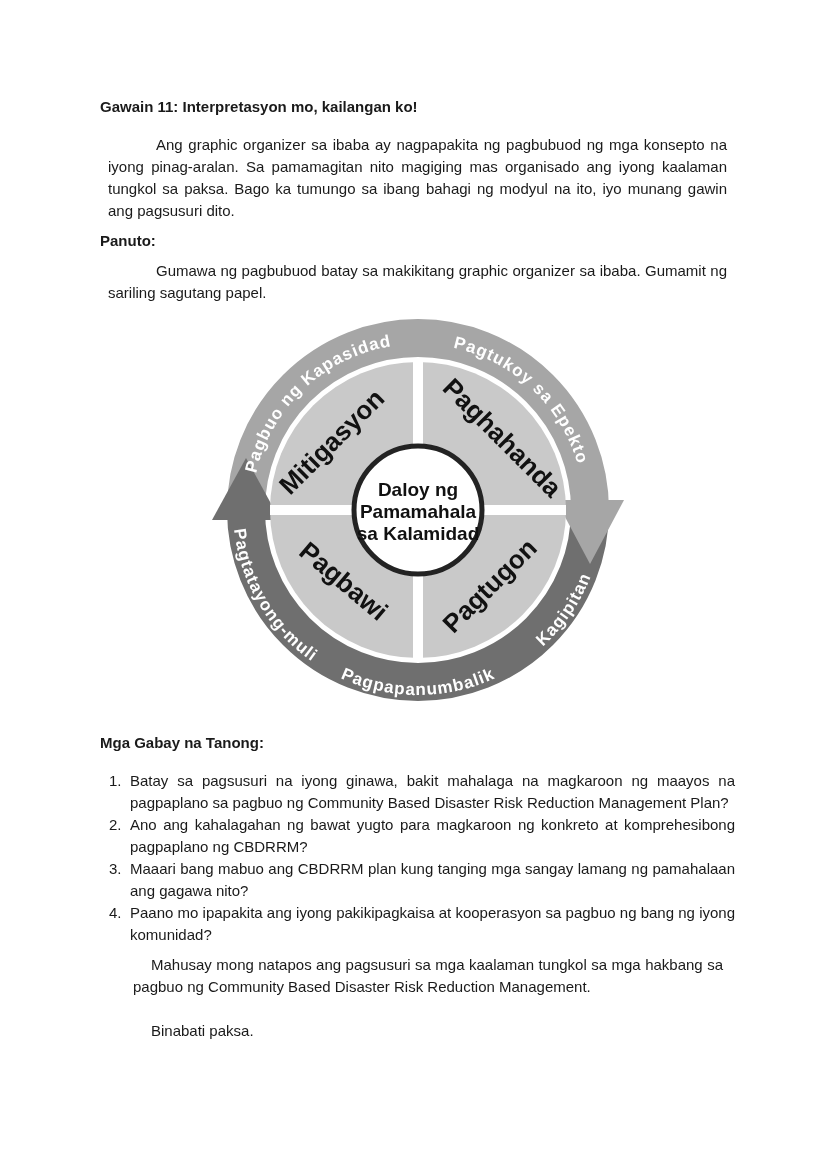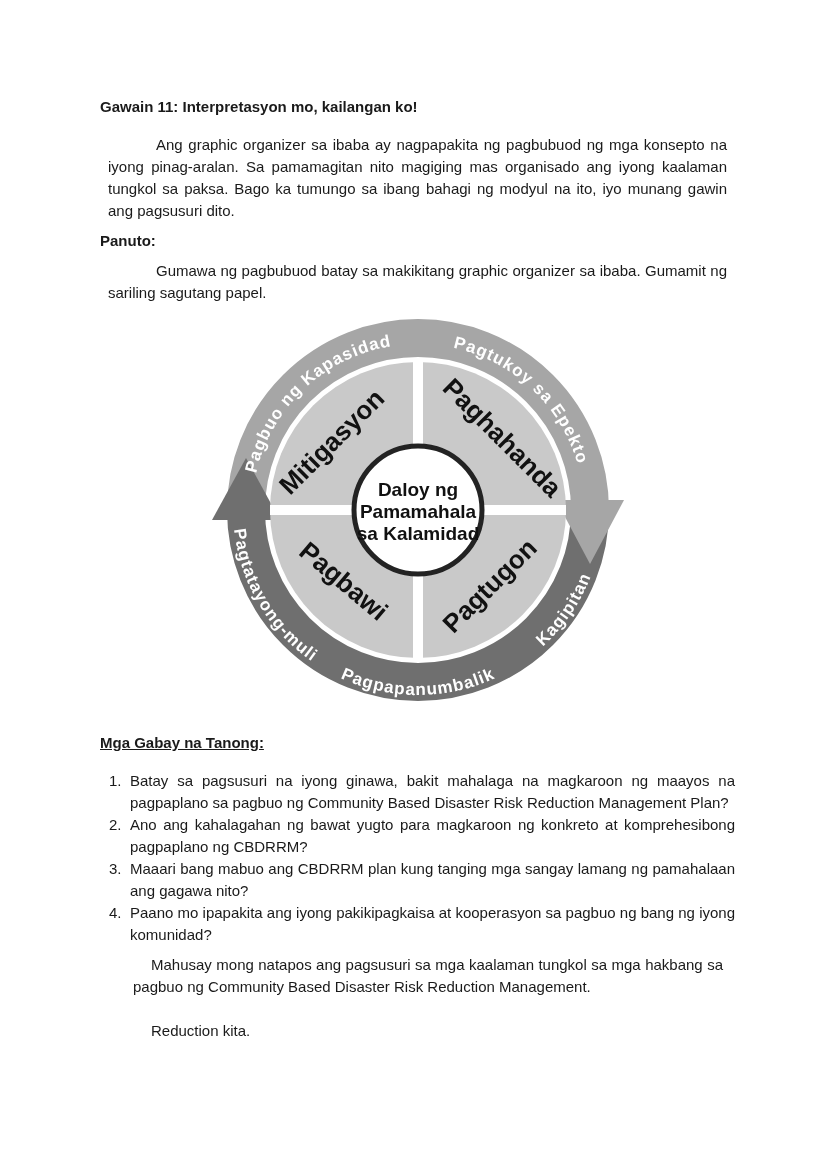--- a/index.html
+++ b/index.html
@@ -12,21 +12,21 @@
     box-sizing: border-box;
     padding: 96px 91px 0 100px;
     overflow: hidden;
   }
   h1.doc-title { font-size: 15px; line-height: 22px; margin: 0 0 16px 0; font-weight: bold; }
   h2.doc-subhead { font-size: 15px; line-height: 22px; margin: 0; font-weight: bold; }
   p.body-par { margin: 8px; text-align: justify; }
   p.indent { text-indent: 48px; }
   .par-gap { margin-top: 6px; }
   .diagram-wrap { width: 460px; margin: 6px auto 0 auto; }
-  h2.questions-head { margin: 14px 0 16px 0; text-decoration: underline; }
+  h2.questions-head { margin: 14px 0 16px 0; }
   ol.questions { list-style: none; margin: 12px 0 0 0; padding: 0; }
   ol.questions li { display: flex; }
   .q-num { width: 30px; padding-left: 9px; box-sizing: border-box; flex: 0 0 30px; }
   .q-text { flex: 1; text-align: justify; }
   .closing-block { margin: 8px 12px 0 33px; }
   .closing-block p { margin: 0; text-align: justify; text-indent: 18px; }
   .closing-2 { margin-top: 22px !important; }
   .page-number {
     position: absolute; left: 0; right: 0; top: 1097px;
     text-align: center; font-size: 15px; color: #111; padding-left: 37px;
@@ -113,18 +113,18 @@
       <span class="q-text">Maaari bang mabuo ang CBDRRM plan kung tanging mga sangay lamang ng pamahalaan ang gagawa nito?</span>
     </li>
     <li>
       <span class="q-num">4.</span>
       <span class="q-text">Paano mo ipapakita ang iyong pakikipagkaisa at kooperasyon sa pagbuo ng bang ng iyong komunidad?</span>
     </li>
   </ol>
 
   <div class="closing-block">
     <p>Mahusay mong natapos ang pagsusuri sa mga kaalaman tungkol sa mga hakbang sa pagbuo ng Community Based Disaster Risk Reduction Management.</p>
-    <p class="closing-2">Reduction kita.</p>
+    <p class="closing-2">Binabati paksa.</p>
   </div>
 
   <div class="page-number">19</div>
 
 </div>
 
 </body></html>

